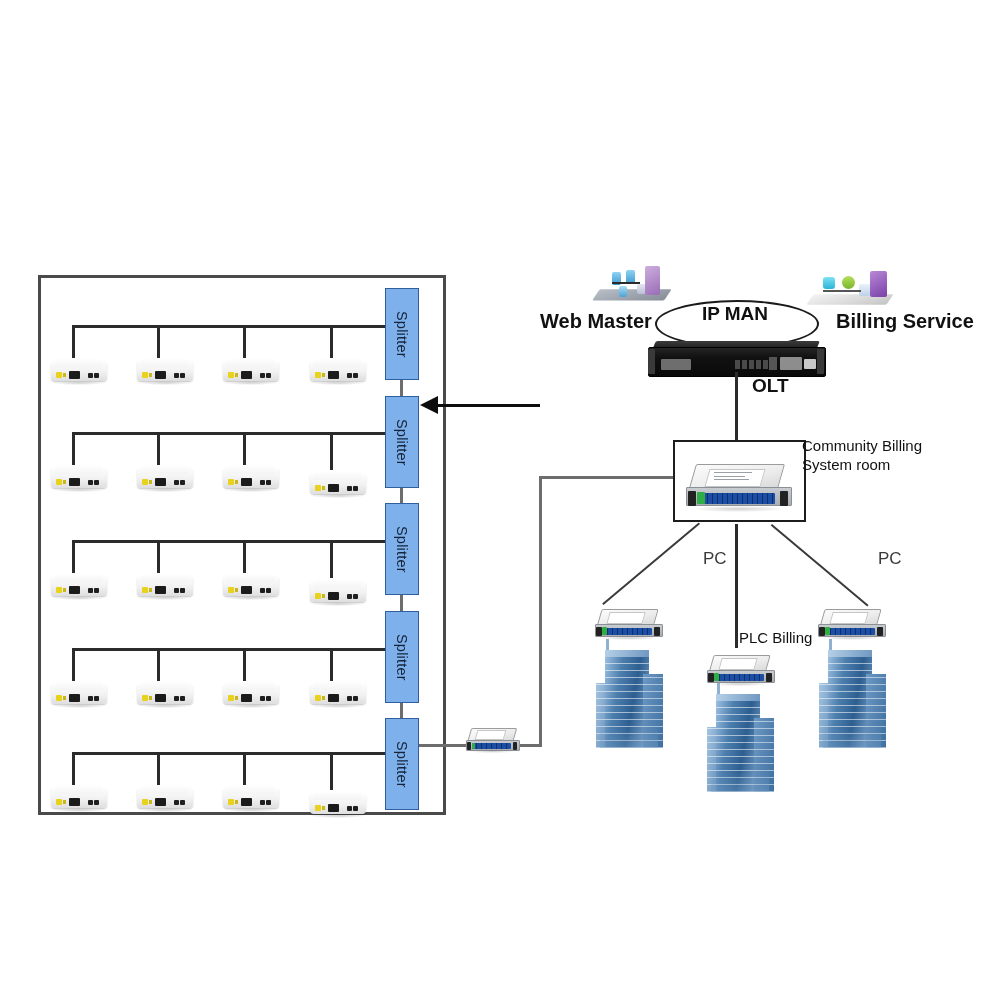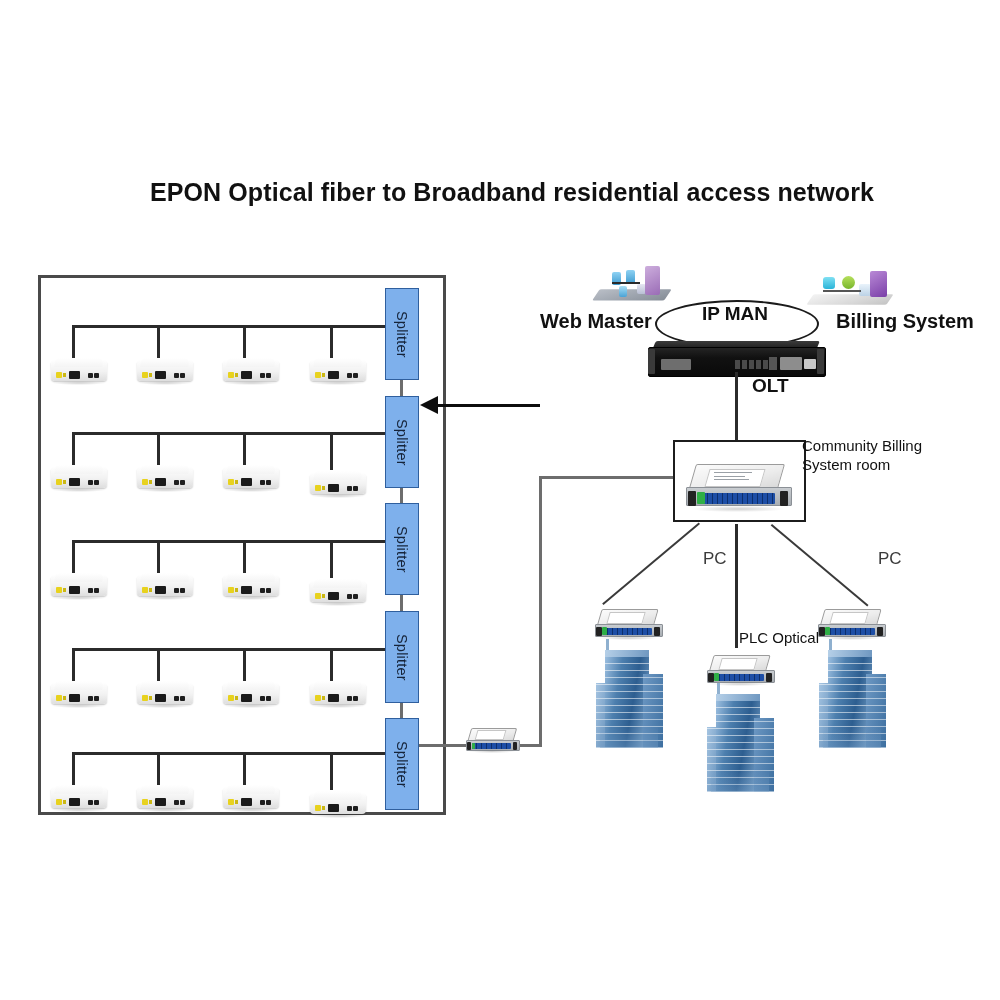--- a/index.html
+++ b/index.html
@@ -195,21 +195,20 @@
     position:absolute;left:420px;top:396px;width:0;height:0;
     border-top:9px solid transparent;border-bottom:9px solid transparent;
     border-right:18px solid #0d0d0d;
   }
 </style>
 </head>
 <body>
 
 <div id="stage">
 
-  <div class="title">EPON Optical fiber to Broadband residential access network</div>
 
   <div class="panel"></div>
 
   <div class="line" style="left:72px;top:325px;width:318px;height:3px;"></div>
   <div class="line" style="left:72px;top:325px;width:3px;height:33px;"></div>
   <div class="line" style="left:157px;top:325px;width:3px;height:33px;"></div>
   <div class="line" style="left:243px;top:325px;width:3px;height:33px;"></div>
   <div class="line" style="left:330px;top:325px;width:3px;height:33px;"></div>
 
   <div class="line" style="left:72px;top:432px;width:318px;height:3px;"></div>
@@ -511,21 +510,21 @@
   <div class="lbl lbl-web">Web Master</div>
 
   <div class="wstation" style="left:810px;top:268px;width:80px;height:42px;">
     <div class="plat2"></div>
     <div class="node" style="left:13px;top:9px;width:12px;height:12px;background:linear-gradient(180deg,#7fe0f3,#2ab4d8);border-radius:3px;"></div>
     <div class="node" style="left:32px;top:8px;width:13px;height:13px;background:linear-gradient(180deg,#b6e05c,#78b52c);border-radius:50%;"></div>
     <div class="node" style="left:49px;top:16px;width:12px;height:12px;background:linear-gradient(180deg,#e9f3fb,#bcd2e6);border-radius:2px;"></div>
     <div class="tower" style="left:60px;top:3px;width:17px;height:26px;background:linear-gradient(150deg,#b989d6,#7a3fa8);"></div>
     <div class="line" style="left:13px;top:22px;width:38px;height:2px;background:#555;"></div>
   </div>
-  <div class="lbl lbl-bill">Billing System</div>
+  <div class="lbl lbl-bill">Billing Service</div>
 
   <div class="ccbox"></div>
   <div class="plc" style="left:686px;top:462px;width:104px;height:50px;">
     <div class="lid"></div>
       <div class="label"></div>
     <div class="lbl-l" style="left:27%;top:20%;width:36%;"></div>
     <div class="lbl-l" style="left:27%;top:27%;width:30%;"></div>
     <div class="lbl-l" style="left:27%;top:34%;width:34%;"></div>
     <div class="base"></div>
       <div class="ports"></div>
@@ -538,21 +537,21 @@
   <div class="lbl lbl-cc2">System room</div>
 
   <div class="dline" style="left:700px;top:524px;width:126px;height:2px;transform:rotate(140deg);"></div>
 
   <div class="line" style="left:735px;top:524px;width:2.5px;height:124px;"></div>
 
   <div class="dline" style="left:772px;top:524px;width:126px;height:2px;transform:rotate(40deg);"></div>
 
   <div class="lbl lbl-pc1">PC</div>
   <div class="lbl lbl-pc2">PC</div>
-  <div class="lbl lbl-plc">PLC Optical</div>
+  <div class="lbl lbl-plc">PLC Billing</div>
 
   <div class="plc" style="left:595px;top:608px;width:66px;height:32px;">
     <div class="lid"></div>
       <div class="label"></div>
     <div class="base"></div>
       <div class="ports"></div>
     <div class="grn"></div>
       <div class="blk-l"></div>
       <div class="blk-r"></div>
       <div class="shd"></div>

